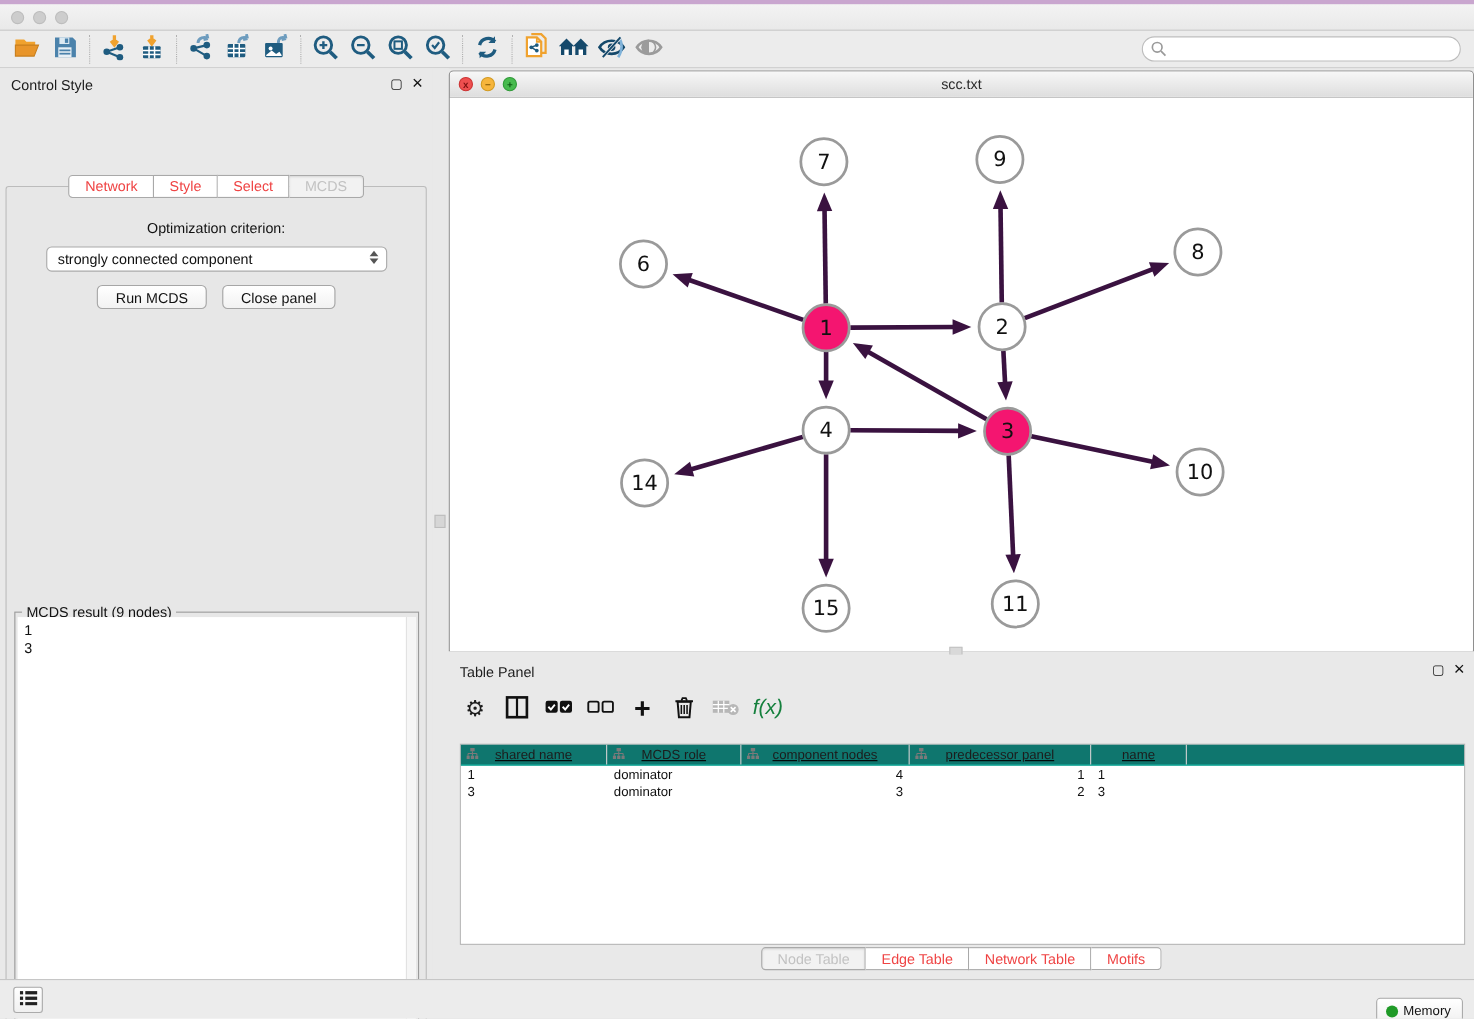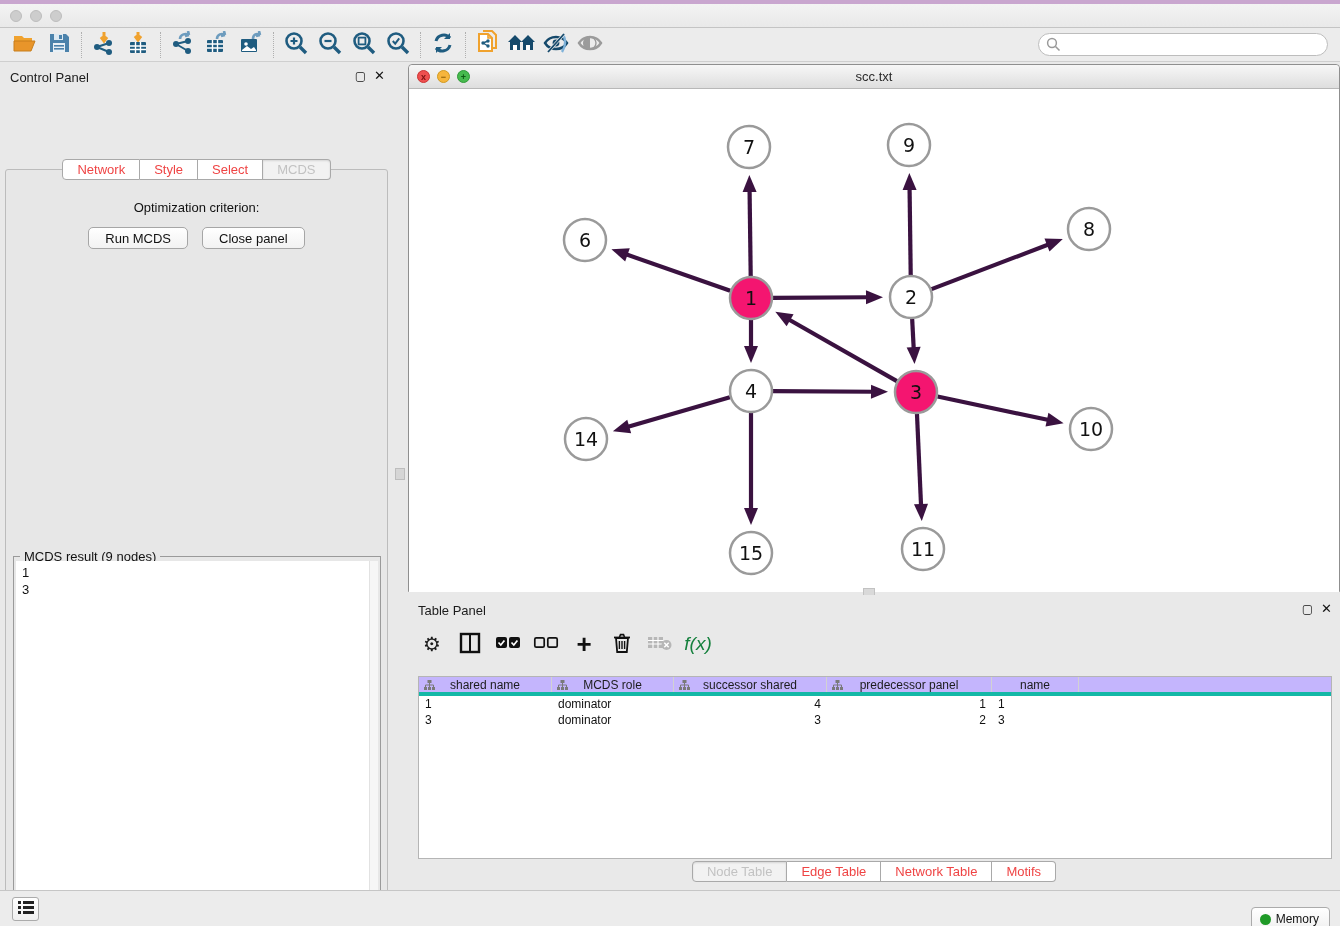--- a/index.html
+++ b/index.html
@@ -111,21 +111,21 @@
   .mtl.grn   { background:#47ba4e; border:1px solid #2f9a38; color:#0d5c13; }
   .net-canvas { position:absolute; left:0; top:24px; width:930px; height:503px; background:#fff; }
   
   .table-panel { position:absolute; left:408px; top:595px; width:932px; height:295px; background:#e9e9e9; }
   .tp-toolbar { position:absolute; left:10px; top:30px; height:38px; display:flex; align-items:center; gap:10px; }
   .tp-btn { width:28px; height:28px; background:none; border:none; display:flex; align-items:center; justify-content:center; cursor:pointer; }
   .gear-glyph { font-size:20px; color:#1c1c1c; font-family:"DejaVu Sans",sans-serif; }
   .plus-glyph { font-size:26px; font-weight:bold; color:#111; line-height:22px; }
   .fx-glyph { font-size:19px; color:#15803d; font-family:Liberation Sans, sans-serif; font-style:italic; }
   .tp-table { position:absolute; left:10px; top:81px; width:914px; height:183px; background:#fff; border:1px solid #b5b5b5; }
-  .tp-head { display:flex; height:19px; background:#c4b5fd; border-bottom:4px solid #14b8a6; }
+  .tp-head { display:flex; height:19px; background:#0f766e; border-bottom:1px solid #14b8a6;text-decoration:underline; }
   .th-cell {
     position:relative; display:flex; align-items:center; justify-content:center;
     font-size:12px; color:#1c1c1c; border-right:1px solid #d2d2d2; cursor:pointer;
   }
   .th-tree { position:absolute; left:5px; top:3px; }
   .tp-row { display:flex; height:16px; font-size:12px; color:#111; }
   .td-cell { padding:0 6px; line-height:16px; overflow:hidden; }
   .ta-r { text-align:right; }
   .tp-bottom-tabs {
     position:absolute; left:0; top:266px; width:100%; display:flex; justify-content:center;
@@ -320,34 +320,41 @@
       <svg width="15" height="15" viewBox="0 0 15 15">
           <circle cx="6" cy="6" r="4.4" fill="none" stroke="#9a9a9a" stroke-width="1.5"></circle>
           <path d="M9.5 9.5 L13.5 13.5" stroke="#9a9a9a" stroke-width="1.6"></path>
         </svg>
     </span>
   </div>
 </div>
 
 <div class="control-panel">
   <div class="panel-header">
-    <span class="panel-title">Control Panel</span>
+    <span class="panel-title">Control Style</span>
     <span class="panel-icons">
       <span class="float-glyph">▢</span>
       <span class="close-glyph">✕</span>
     </span>
   </div>
   <div class="cp-tabs">
     <button class="seg-tab">Network</button>
     <button class="seg-tab">Style</button>
     <button class="seg-tab">Select</button>
     <button class="seg-tab selected">MCDS</button>
   </div>
   <div class="cp-body">
     <div class="opt-label">Optimization criterion:</div>
+    <div class="opt-select">
+      <span>strongly connected component</span>
+      <span class="stepper">
+          <i class="up"></i>
+          <i class="down"></i>
+        </span>
+    </div>
     <div class="cp-buttons">
       <button class="mac-btn">Run MCDS</button>
       <button class="mac-btn">Close panel</button>
     </div>
     <div class="result-box">
       <span class="result-legend">MCDS result (9 nodes)</span>
       <div class="result-inner">1
 3</div>
       <div class="result-scroll"></div>
     </div>
@@ -508,21 +515,21 @@
         <span>MCDS role</span>
       </div>
       <div class="th-cell" style="width:153px">
         <span class="th-tree"><svg width="11" height="11" viewBox="0 0 11 11">
               <rect x="3.5" y="0" width="4" height="3" fill="#7a7a7a"></rect>
               <path d="M5.5 3 v2 M1.5 5 h8 M1.5 5 v2 M9.5 5 v2 M5.5 5 v2" stroke="#7a7a7a" stroke-width="1"></path>
               <rect x="0" y="7" width="3" height="3" fill="#7a7a7a"></rect>
               <rect x="4" y="7" width="3" height="3" fill="#7a7a7a"></rect>
               <rect x="8" y="7" width="3" height="3" fill="#7a7a7a"></rect>
             </svg></span>
-        <span>successor shared</span>
+        <span>component nodes</span>
       </div>
       <div class="th-cell" style="width:165px">
         <span class="th-tree"><svg width="11" height="11" viewBox="0 0 11 11">
               <rect x="3.5" y="0" width="4" height="3" fill="#7a7a7a"></rect>
               <path d="M5.5 3 v2 M1.5 5 h8 M1.5 5 v2 M9.5 5 v2 M5.5 5 v2" stroke="#7a7a7a" stroke-width="1"></path>
               <rect x="0" y="7" width="3" height="3" fill="#7a7a7a"></rect>
               <rect x="4" y="7" width="3" height="3" fill="#7a7a7a"></rect>
               <rect x="8" y="7" width="3" height="3" fill="#7a7a7a"></rect>
             </svg></span>
         <span>predecessor panel</span>

